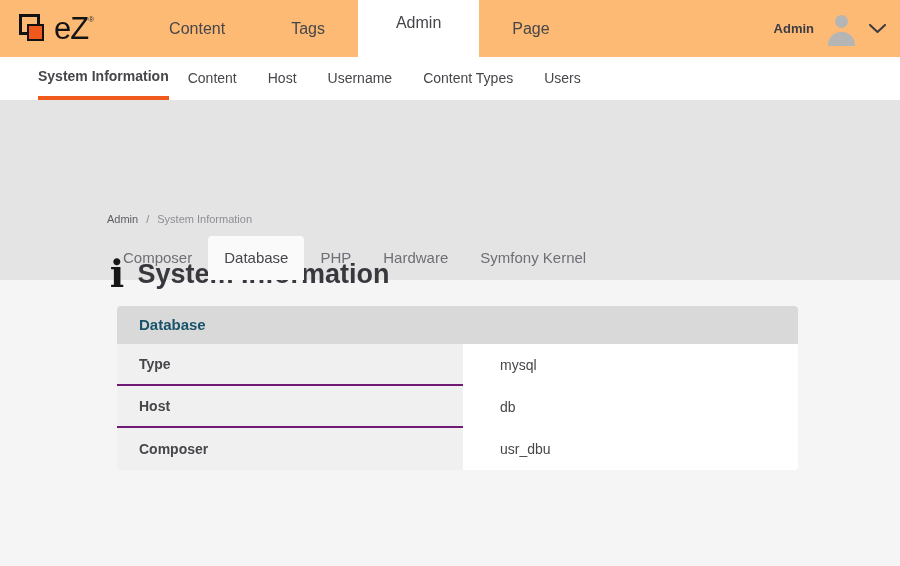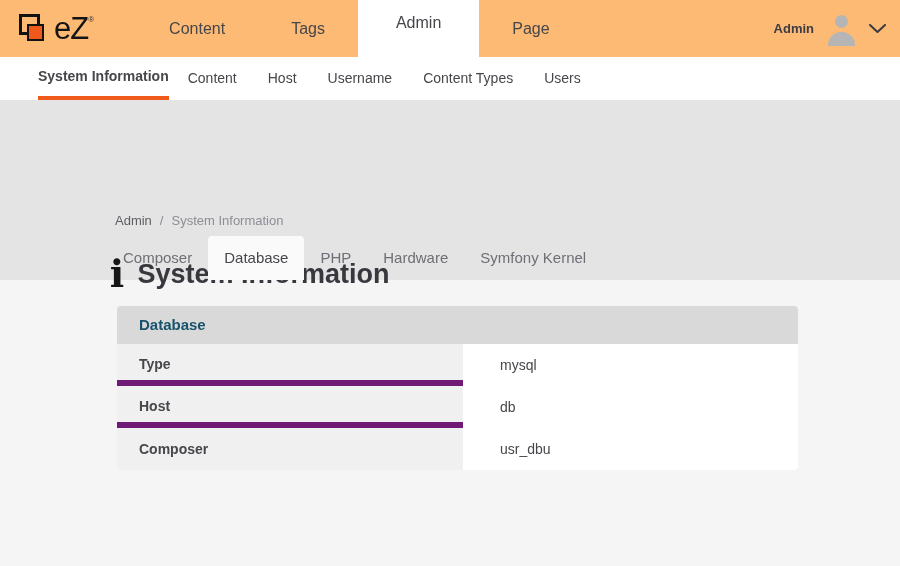--- a/index.html
+++ b/index.html
@@ -108,22 +108,21 @@
 
   
   .gray-section {
     position: relative;
     height: 180px;
     background: #e4e4e4;
   }
   .breadcrumb {
     position: absolute;
     left: 107px; top: 113px;
-    font-size: 13px;
-    margin-left: 8px;
+    font-size: 11px;
   }
   .bc-parent { color: #5d5d64; cursor: pointer; }
   .bc-sep { color: #8a8a92; margin: 0 8px; }
   .bc-current { color: #8d8d97; }
 
   .page-title {
     position: absolute;
     left: 110px; top: 152px;
     display: flex;
     align-items: center;
@@ -180,21 +179,21 @@
     background: #d9d9d9;
     color: #19536b;
     font-weight: 700;
     font-size: 15px;
     padding-left: 22px;
   }
   .t-row { display: flex; height: 42px; }
   .t-label {
     width: 346px;
     background: #f0f0f0;
-    border-bottom: 6px solid #701a75;
+    border-bottom: 2px solid #701a75;
     font-weight: 700;
     font-size: 14px;
     color: #46464b;
     line-height: 40px;
     padding-left: 22px;
   }
   .t-row:last-child .t-label { border-bottom: none; line-height: 42px; }
   .t-value {
     flex: 1;
     background: #ffffff;

